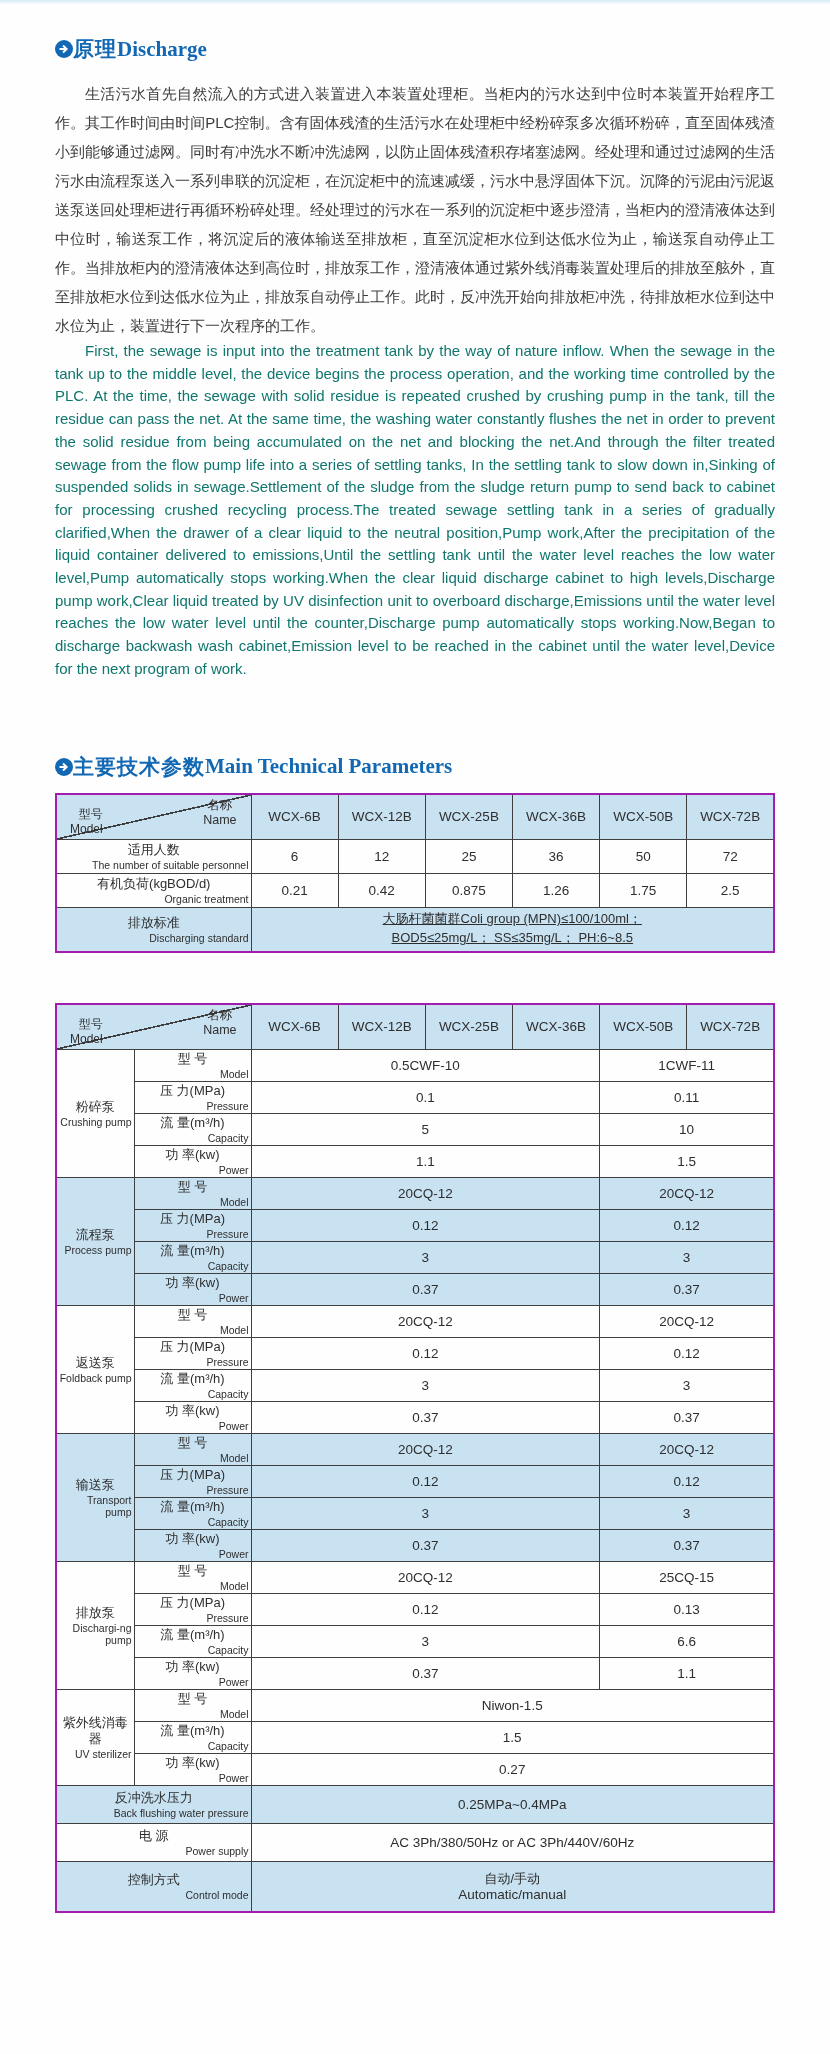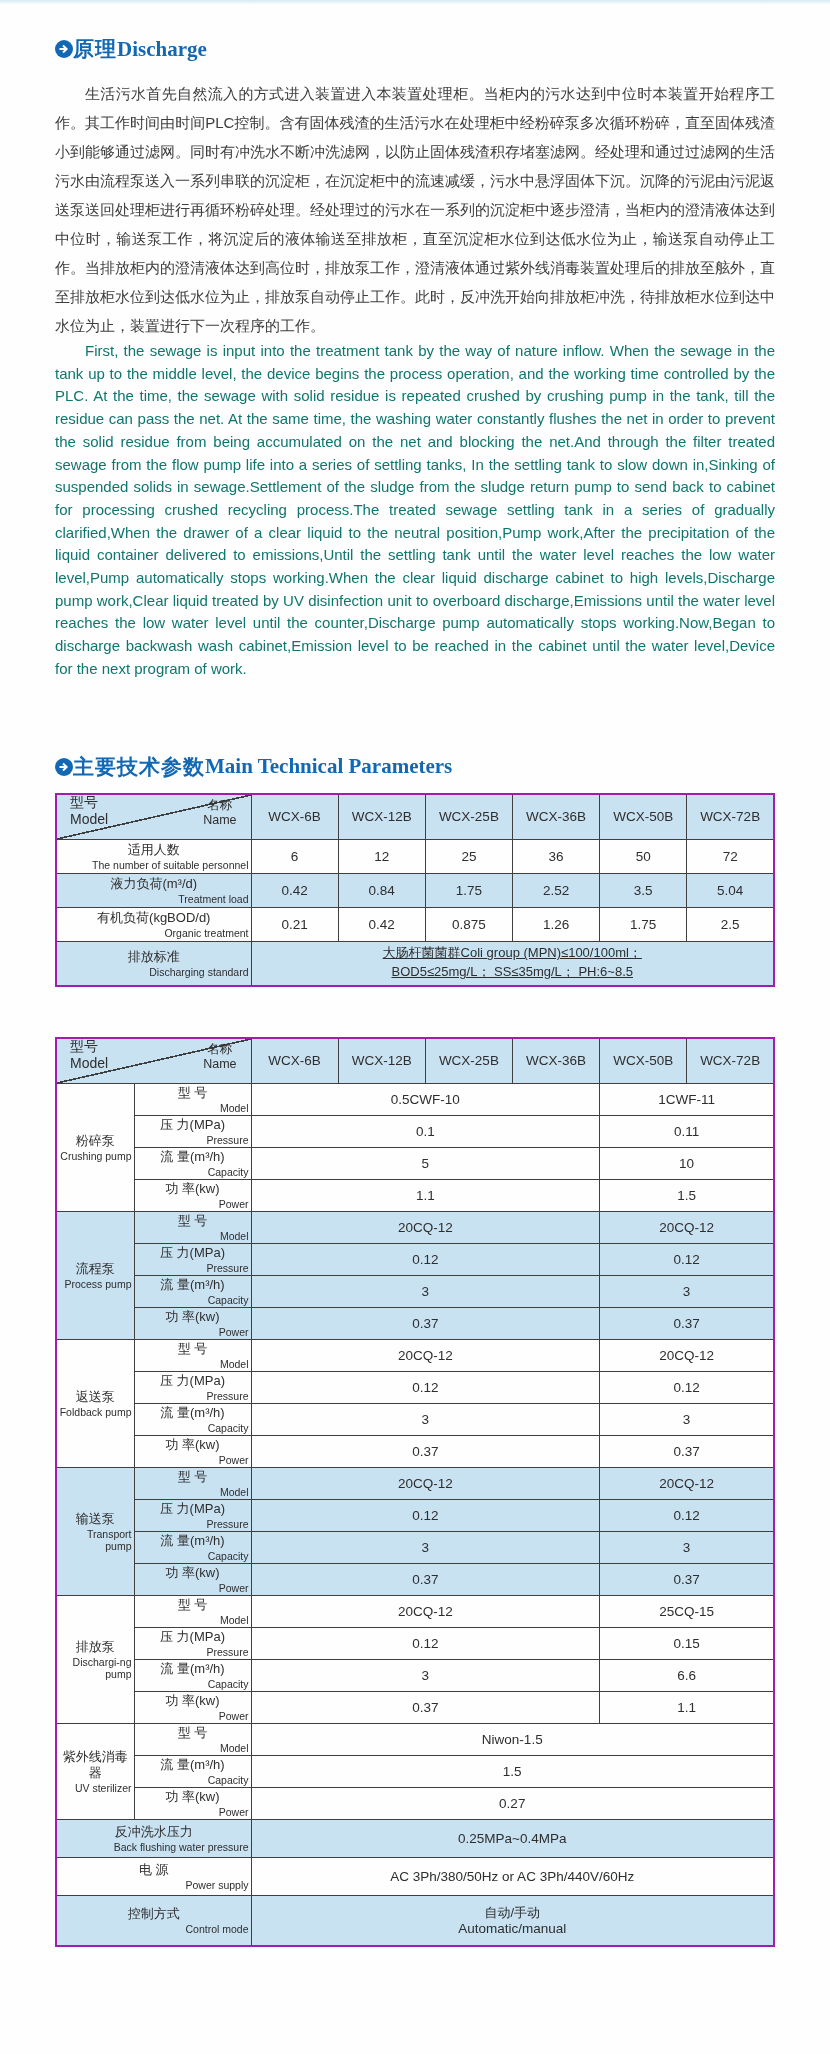--- a/index.html
+++ b/index.html
@@ -52,22 +52,22 @@
   .model-h { font-size:13.5px; }
 
   
   td.diag { position:relative; padding:0; }
   td.diag .dline { position:absolute; left:0; top:0; right:0; bottom:0;
     background:linear-gradient(to bottom right,
       transparent calc(50% - 0.8px), #3f3f3f calc(50% - 0.8px),
       #3f3f3f calc(50% + 0.8px), transparent calc(50% + 0.8px)); }
   td.diag .ctr { position:absolute; top:3px; right:14px; text-align:center;
                  font-size:12.5px; line-height:1.2; }
-  td.diag .cbl { position:absolute; bottom:11px; left:13px; text-align:left;
-                 font-size:14px; line-height:1.2; }
+  td.diag .cbl { position:absolute; bottom:3px; left:13px; text-align:right;
+                 font-size:12px; line-height:1.2; }
 
   .std-line { font-size:13px; line-height:1.45;text-decoration:underline; }
 </style>
 </head>
 <body>
 
 <div class="page">
   <div class="top-strip"></div>
   <div class="content">
 
@@ -121,32 +121,20 @@
         <td>
           <div class="lab-zh">适用人数</div>
           <div class="lab-en">The number of suitable personnel</div>
         </td>
         <td class="val">6</td>
         <td class="val">12</td>
         <td class="val">25</td>
         <td class="val">36</td>
         <td class="val">50</td>
         <td class="val">72</td>
-      </tr>
-      <tr class="r shade">
-        <td>
-          <div class="lab-zh">液力负荷(m³/d)</div>
-          <div class="lab-en">Treatment load</div>
-        </td>
-        <td class="val">0.42</td>
-        <td class="val">0.84</td>
-        <td class="val">1.75</td>
-        <td class="val">2.52</td>
-        <td class="val">3.5</td>
-        <td class="val">5.04</td>
       </tr>
       <tr class="r">
         <td>
           <div class="lab-zh">有机负荷(kgBOD/d)</div>
           <div class="lab-en">Organic treatment</div>
         </td>
         <td class="val">0.21</td>
         <td class="val">0.42</td>
         <td class="val">0.875</td>
         <td class="val">1.26</td>
@@ -352,21 +340,21 @@
         </td>
         <td colspan="4" class="val">20CQ-12</td>
         <td colspan="2" class="val">25CQ-15</td>
       </tr>
       <tr class="r">
         <td>
           <div class="lab-zh">压 力(MPa)</div>
           <div class="lab-en">Pressure</div>
         </td>
         <td colspan="4" class="val">0.12</td>
-        <td colspan="2" class="val">0.15</td>
+        <td colspan="2" class="val">0.13</td>
       </tr>
       <tr class="r">
         <td>
           <div class="lab-zh">流 量(m³/h)</div>
           <div class="lab-en">Capacity</div>
         </td>
         <td colspan="4" class="val">3</td>
         <td colspan="2" class="val">6.6</td>
       </tr>
       <tr class="r">

